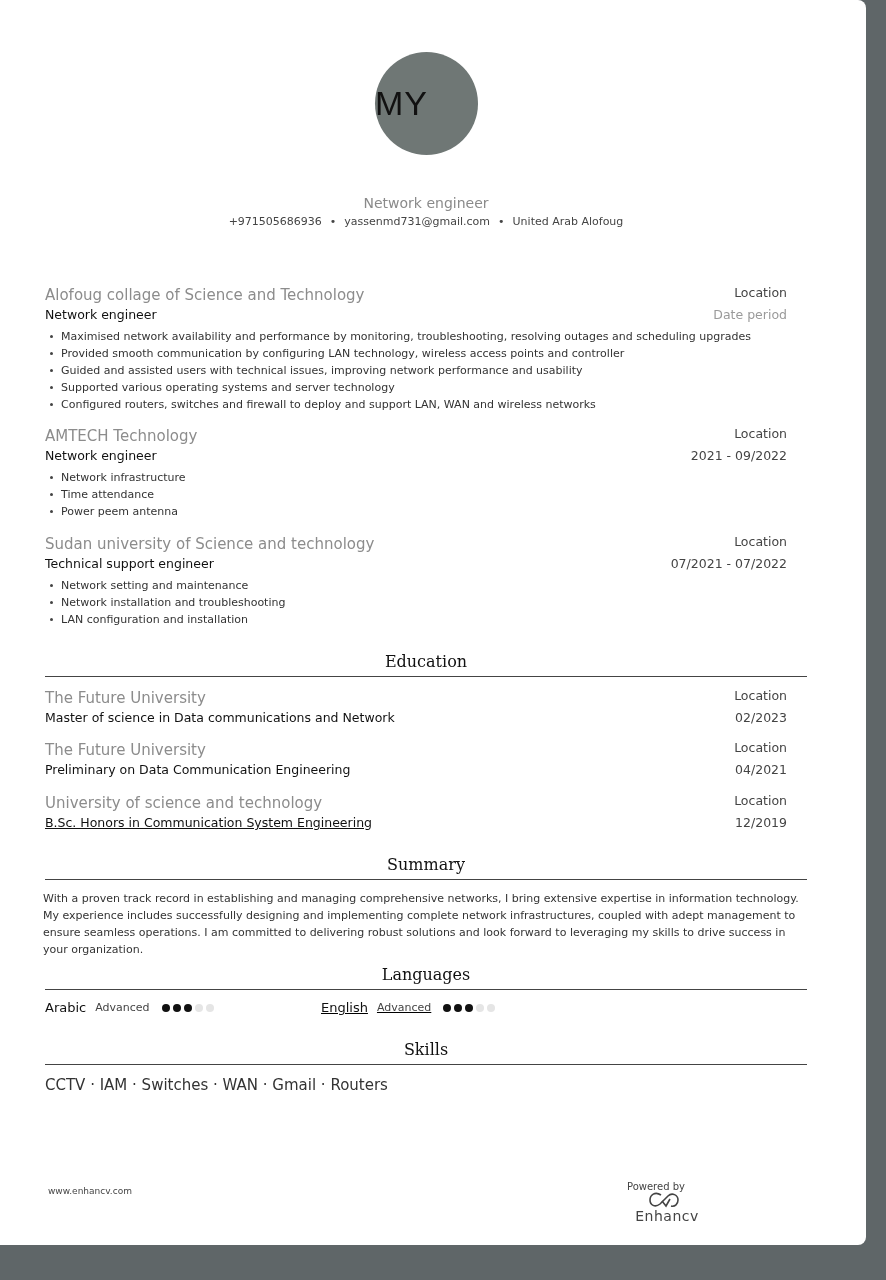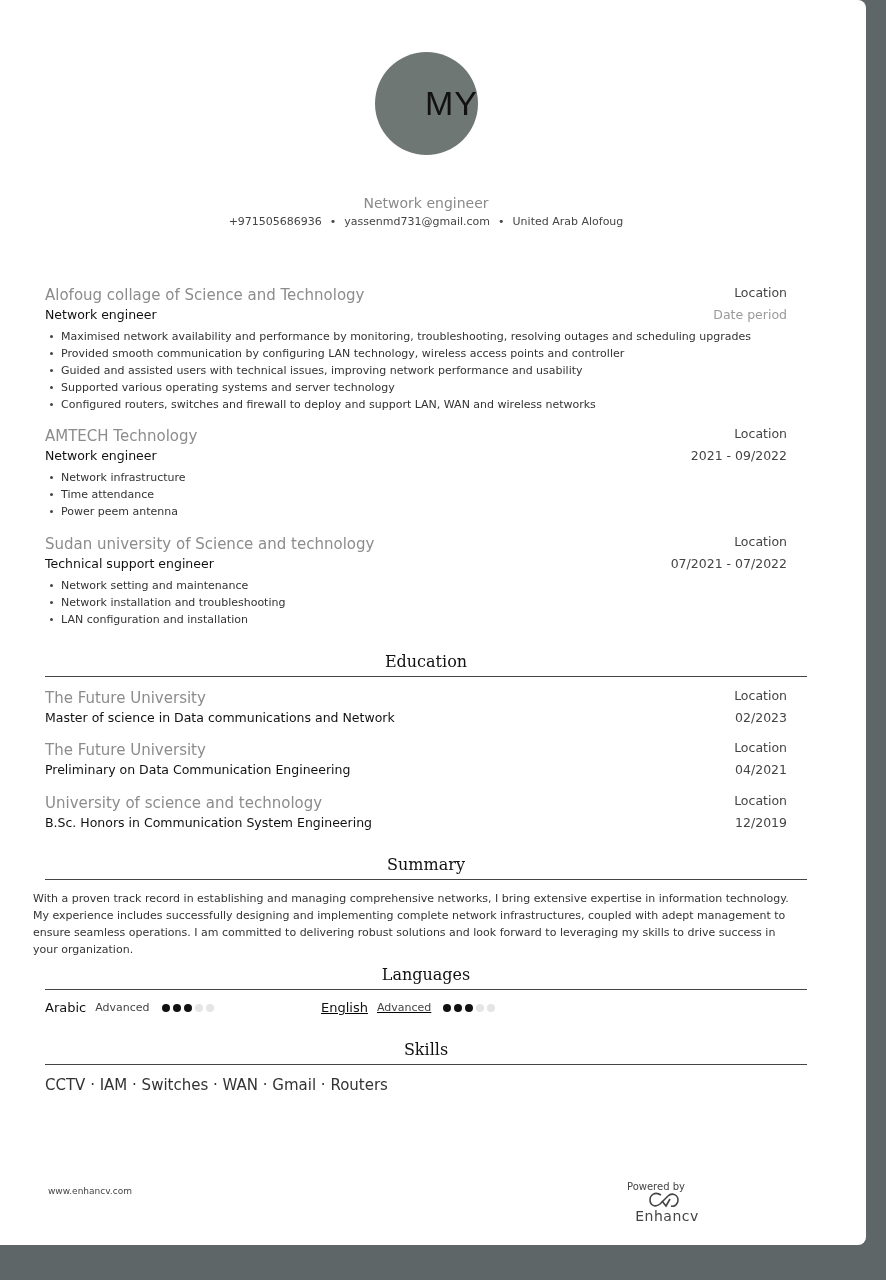--- a/index.html
+++ b/index.html
@@ -15,21 +15,21 @@
       width: 866px; height: 1245px;
       background: #ffffff;
       border-radius: 0 8px 8px 0;
     }
     .avatar {
       position: absolute;
       left: 375px; top: 52px;
       width: 103px; height: 103px;
       border-radius: 50%;
       background: #6f7775;
-      display: flex; align-items: center; justify-content: flex-end;
+      display: flex; align-items: center; justify-content: flex-start;
       font-family: "Liberation Sans", sans-serif;
       font-size: 34px; color: #111;
       letter-spacing: 1px;
     }
     .name {
       position: absolute; left: 0; width: 852px; top: 166px;
       text-align: center;
       font-family: "DejaVu Serif", "Liberation Serif", serif;
       font-weight: bold; font-size: 20px; color: #111;
       letter-spacing: 0.2px;
@@ -68,21 +68,21 @@
       position: absolute; left: 48px;
       list-style: none;
       font-size: 11px; color: #333;
     }
     ul.bullets li { line-height: 17px; padding-left: 13px; position: relative; white-space: nowrap; }
     ul.bullets li::before {
       content: ""; position: absolute; left: 2px; top: 7px;
       width: 3px; height: 3px; background: #444; border-radius: 50%;
     }
     .summary {
-      position: absolute; left: 33px; top: 890px; width: 770px;
+      position: absolute; left: 43px; top: 890px; width: 770px;
       font-size: 11px; color: #333; line-height: 17px;
     }
     .lang {
       position: absolute; top: 1000px;
       display: flex; align-items: center;
     }
     .lang .lname { font-size: 13px; color: #111; margin-right: 9px; }
     .lang .llevel { font-size: 11px; color: #444; margin-right: 12px; }
     .dots { display: flex; gap: 3px; }
     .dot { width: 8px; height: 8px; border-radius: 50%; background: #111; }
@@ -164,21 +164,21 @@
   </div>
   <div>
     <div class="entry-company" style="top:741px;">The Future University</div>
     <div class="entry-right" style="top:740px;">Location</div>
     <div class="entry-role" style="top:762px;">Preliminary on Data Communication Engineering</div>
     <div class="entry-right" style="top:762px;">04/2021</div>
   </div>
   <div>
     <div class="entry-company" style="top:794px;">University of science and technology</div>
     <div class="entry-right" style="top:793px;">Location</div>
-    <div class="entry-role" style="top:815px;">B.Sc. Honors in Communication System Engineering</div>
+    <div class="entry-role" style="top:815px;text-decoration:underline;">B.Sc. Honors in Communication System Engineering</div>
     <div class="entry-right" style="top:815px;">12/2019</div>
   </div>
 
   <div class="section-title" style="top:855px;">Summary</div>
   <div class="summary">With a proven track record in establishing and managing comprehensive networks, I bring extensive expertise in information technology. My experience includes successfully designing and implementing complete network infrastructures, coupled with adept management to ensure seamless operations. I am committed to delivering robust solutions and look forward to leveraging my skills to drive success in your organization.</div>
 
   <div class="section-title" style="top:965px;">Languages</div>
   <div class="lang" style="left:45px;">
     <span class="lname">Arabic</span>
     <span class="llevel">Advanced</span>

